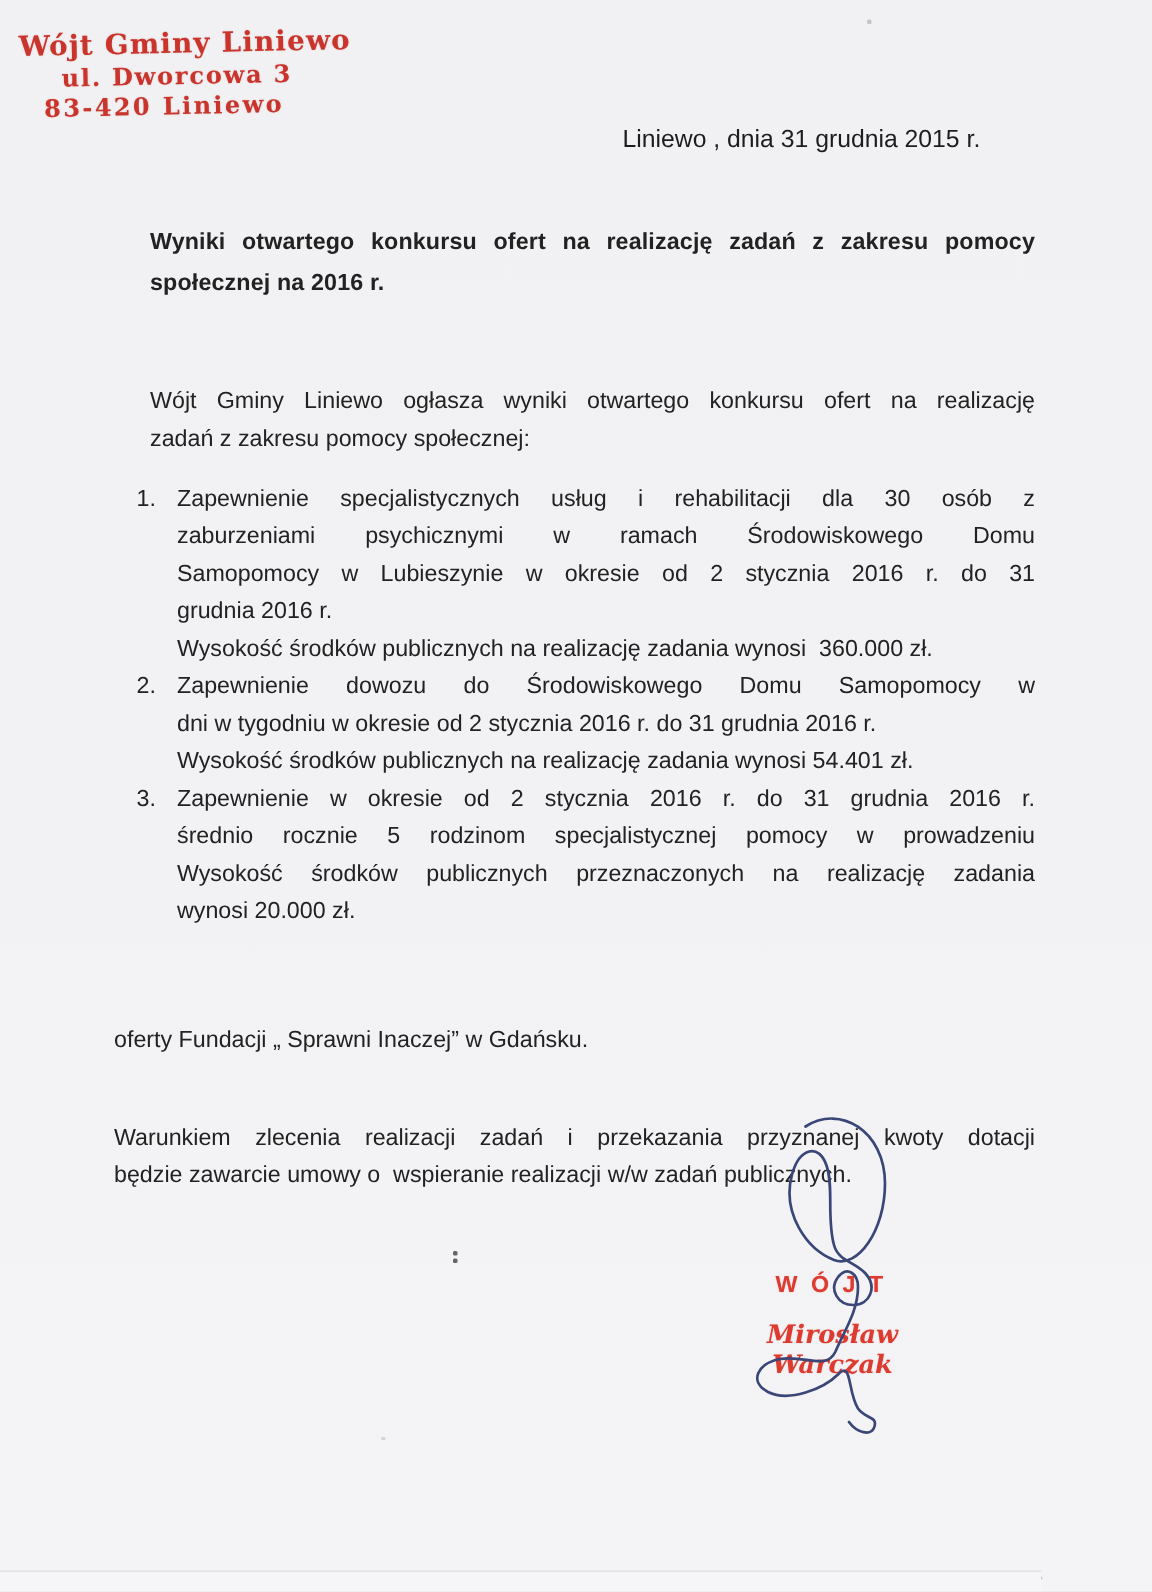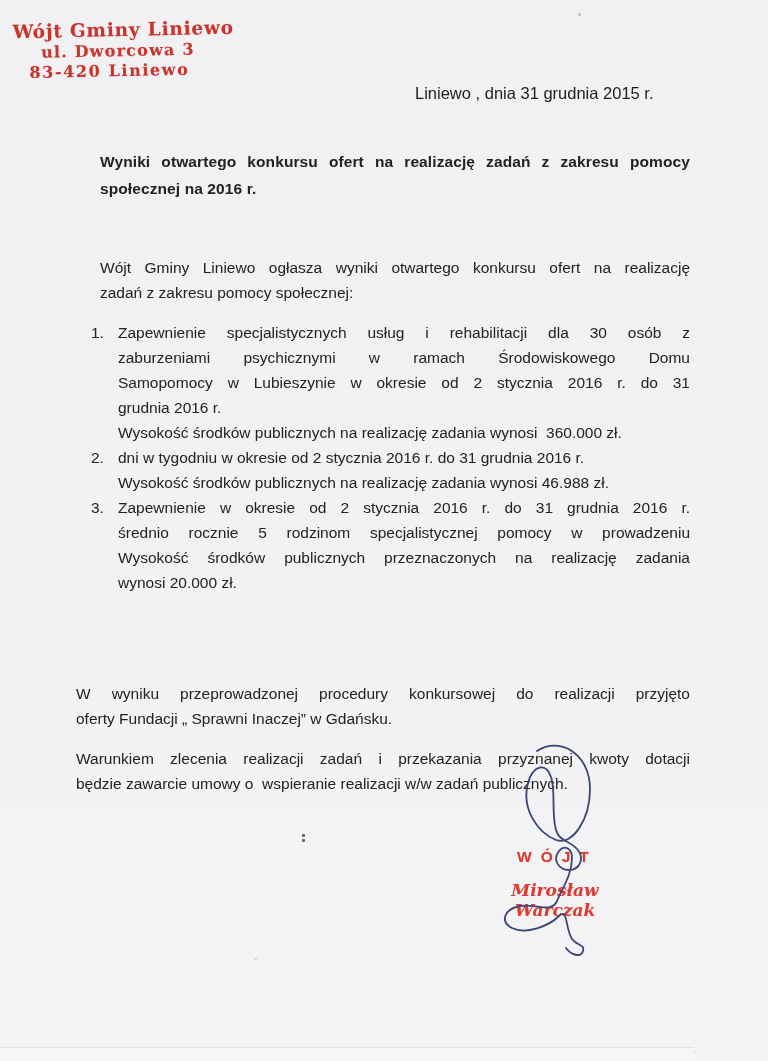--- a/index.html
+++ b/index.html
@@ -97,34 +97,34 @@
       <div class="item">
         <span class="num">1.</span>
         <div class="tl">Zapewnienie specjalistycznych usług i rehabilitacji dla 30 osób z</div>
         <div class="tl">zaburzeniami psychicznymi w ramach Środowiskowego Domu</div>
         <div class="tl">Samopomocy w Lubieszynie w okresie od 2 stycznia 2016 r. do 31</div>
         <div class="tl last">grudnia 2016 r.</div>
         <div class="tl last">Wysokość środków publicznych na realizację zadania wynosi  360.000 zł.</div>
       </div>
       <div class="item">
         <span class="num">2.</span>
+        <div class="tl">Zapewnienie dowozu do Środowiskowego Domu Samopomocy w</div>
         <div class="tl last">dni w tygodniu w okresie od 2 stycznia 2016 r. do 31 grudnia 2016 r.</div>
-        <div class="tl last">Wysokość środków publicznych na realizację zadania wynosi 46.988 zł.</div>
+        <div class="tl last">Wysokość środków publicznych na realizację zadania wynosi 54.401 zł.</div>
       </div>
       <div class="item">
         <span class="num">3.</span>
         <div class="tl">Zapewnienie w okresie od 2 stycznia 2016 r. do 31 grudnia 2016 r.</div>
         <div class="tl">średnio rocznie 5 rodzinom specjalistycznej pomocy w prowadzeniu</div>
         <div class="tl">Wysokość środków publicznych przeznaczonych na realizację zadania</div>
         <div class="tl last">wynosi 20.000 zł.</div>
       </div>
     </div>
 
   <div class="block para p1">
-      <div class="tl">W wyniku przeprowadzonej procedury konkursowej do realizacji przyjęto</div>
       <div class="tl last">oferty Fundacji „ Sprawni Inaczej” w Gdańsku.</div>
     </div>
 
   <div class="block para p2">
       <div class="tl">Warunkiem zlecenia realizacji zadań i przekazania przyznanej kwoty dotacji</div>
       <div class="tl last">będzie zawarcie umowy o  wspieranie realizacji w/w zadań publicznych.</div>
     </div>
 
   <div class="wojt">WÓJT</div>
   <div class="signame">Mirosław Warczak</div>

